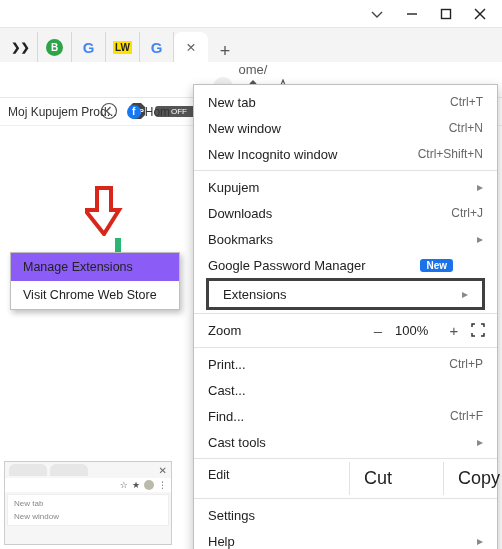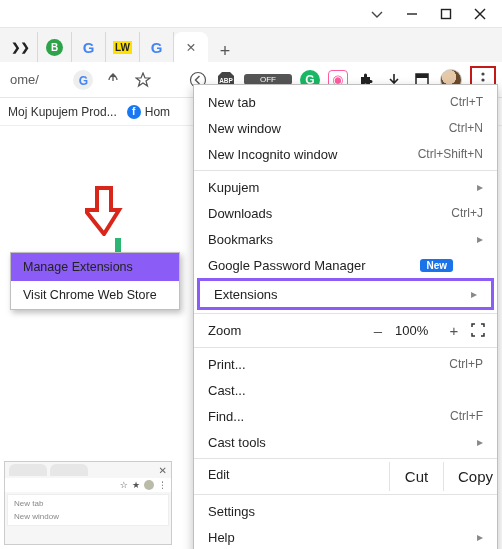--- a/index.html
+++ b/index.html
@@ -15,21 +15,21 @@
   .tab { width: 34px; height: 30px; display:flex; align-items:center; justify-content:center; border-right:1px solid #d8d8d8; background:#f4f4f4; }
   .tab.active { background:#fff; border-top-left-radius: 8px; border-top-right-radius: 8px; border-right:none; }
   .favicon-arrows { font-weight:bold; color:#222; font-size:11px; }
   .favicon-b { background:#2ea34a; color:#fff; width:17px; height:17px; border-radius:50%; display:flex;align-items:center;justify-content:center; font-size:10px; font-weight:bold;}
   .favicon-g { font-family: Arial; font-weight:bold; font-size:15px; }
   .favicon-g .b{color:#4285F4}
   .favicon-lw { background:#ffe100; color:#222; font-size:10px; font-weight:bold; padding:1px 2px;}
   .plus-tab { width:34px; display:flex; align-items:center; justify-content:center; font-size:18px; color:#555;}
 
   
-  .toolbar { height: 36px; display:flex; align-items:center; justify-content:space-between; padding:0 6px 0 10px; border-bottom:1px solid #e6e6e6; background:#fff;}
+  .toolbar { height: 36px; display:flex; align-items:center; justify-content:space-between; padding:0 6px 0 10px; border-bottom:1px solid #e6e6e6; background:#fff;flex-direction:column;}
   .toolbar-left { display:flex; align-items:center; gap:0px;}
   .addr { font-size:13px; color:#5a5a5a; }
   .toolbar-mid { display:flex; align-items:center; gap:10px; }
   .toolbar-right { display:flex; align-items:center; gap:8px; }
   .ext-ico { width:20px; height:20px; display:flex; align-items:center; justify-content:center; font-size:13px;}
   .ico-g { background:#eee; border-radius:50%; }
   .ico-off { background:#555; color:#fff; font-size:8px; font-weight:normal; border-radius:3px; padding:1px 16px; width:auto; }
   .ico-green { background:#18b864; color:#fff; border-radius:50%; font-size:12px; font-weight:bold; }
   .ico-pink { border:1px solid #ff5da2; border-radius:4px; color:#ff5da2; }
   .avatar { width:22px; height:22px; border-radius:50%; background: radial-gradient(circle at 40% 35%, #e6c9a8 0 40%, #6b4a2b 42% 100%); border:1px solid #ccc;}
@@ -47,31 +47,31 @@
   
   .flyout { position:absolute; left:10px; top:126px; width:170px; background:#fff; border:1px solid #bfbfbf; box-shadow: 2px 3px 6px rgba(0,0,0,0.25); }
   .flyout div { padding:7px 12px; font-size:12.5px; }
   .flyout .sel { background:#8b5cf6; }
 
   
   .menu { position:absolute; right:4px; top:84px; width:305px; background:#fff; border:1px solid #bfbfbf; box-shadow: 0 4px 10px rgba(0,0,0,0.25); padding:4px 0;}
   .mi { display:flex; align-items:center; justify-content:space-between; padding:5.5px 14px; font-size:13px; color:#222; }
   .mi .cap { color:#666; font-size:12px; }
   .mi .chev { color:#888; font-size:12px;}
-  .mi.highlight { border:3px solid #8b5cf6; margin:0 3px; }
+  .mi.highlight { border:3px solid #404040; margin:0 12px; }
   .sep { height:1px; background:#e2e2e2; margin:3px 0;}
   .new-badge { background:#1a73e8; color:#fff; font-size:10px; font-weight:bold; padding:1px 6px; border-radius:3px; margin-right:30px;}
   .zoom-row { display:flex; align-items:center; padding:5px 10px 5px 14px; font-size:13px; gap:6px;}
   .zoom-row .zl{flex:1}
   .zoom-btn { width:22px; text-align:center; color:#555; font-size:15px;}
   .zoom-val { width:42px; text-align:left;}
   .fullscr { width:16px; height:16px; }
   .edit-row { display:flex; align-items:stretch;}
   .edit-row .lab { flex:1; padding:6px 14px;}
-  .edit-row .btn { width:54px; text-align:center; padding:6px 14px; border-left:1px solid #e2e2e2; font-size:15px;}
+  .edit-row .btn { width:54px; text-align:center; padding:6px 14px; border-left:1px solid #e2e2e2; font-size:18px;margin-left:40px;}
 
   
   .shadow-line { position:absolute; left:4px; top:335px; width:150px; height:14px; border-radius:8px; background:linear-gradient(#f3f3f3,#fff);}
 
   
   .mini { position:absolute; left:4px; bottom:4px; width:168px; height:84px; border:1px solid #ccc; background:#f6f6f6; font-size:8px;}
   .mini .tabs2 { height:16px; display:flex; align-items:center; gap:3px; padding:0 4px;}
   .mini .tabs2 .t { width:38px; height:12px; background:#e7e7e7; border-radius:6px 6px 0 0;}
   .mini .tabs2 .x { margin-left:auto; font-size:10px; color:#666;}
   .mini .bar2 { height:14px; background:#fff; display:flex; align-items:center; justify-content:flex-end; gap:4px; padding:0 4px;}

